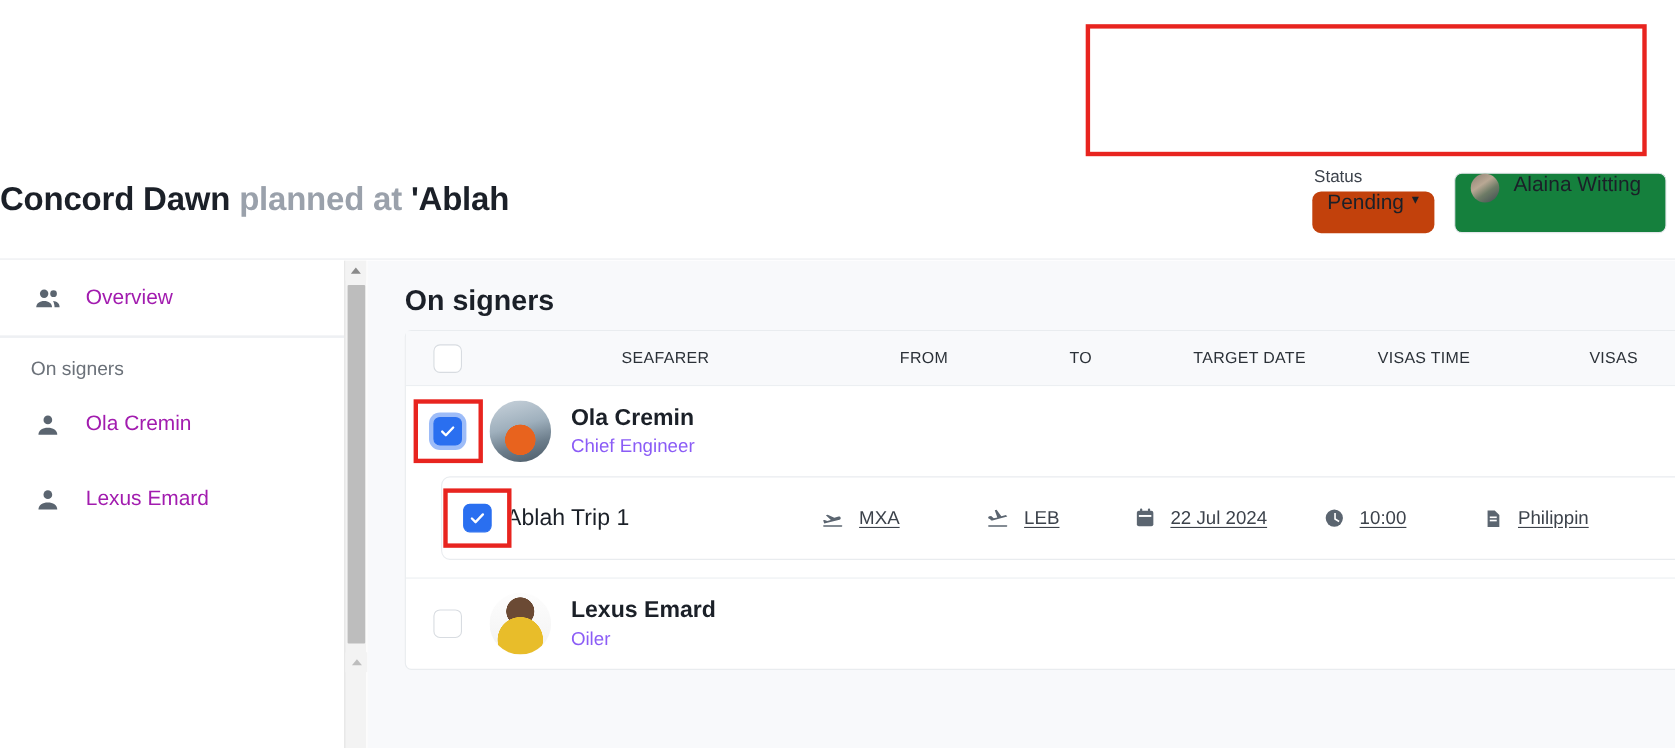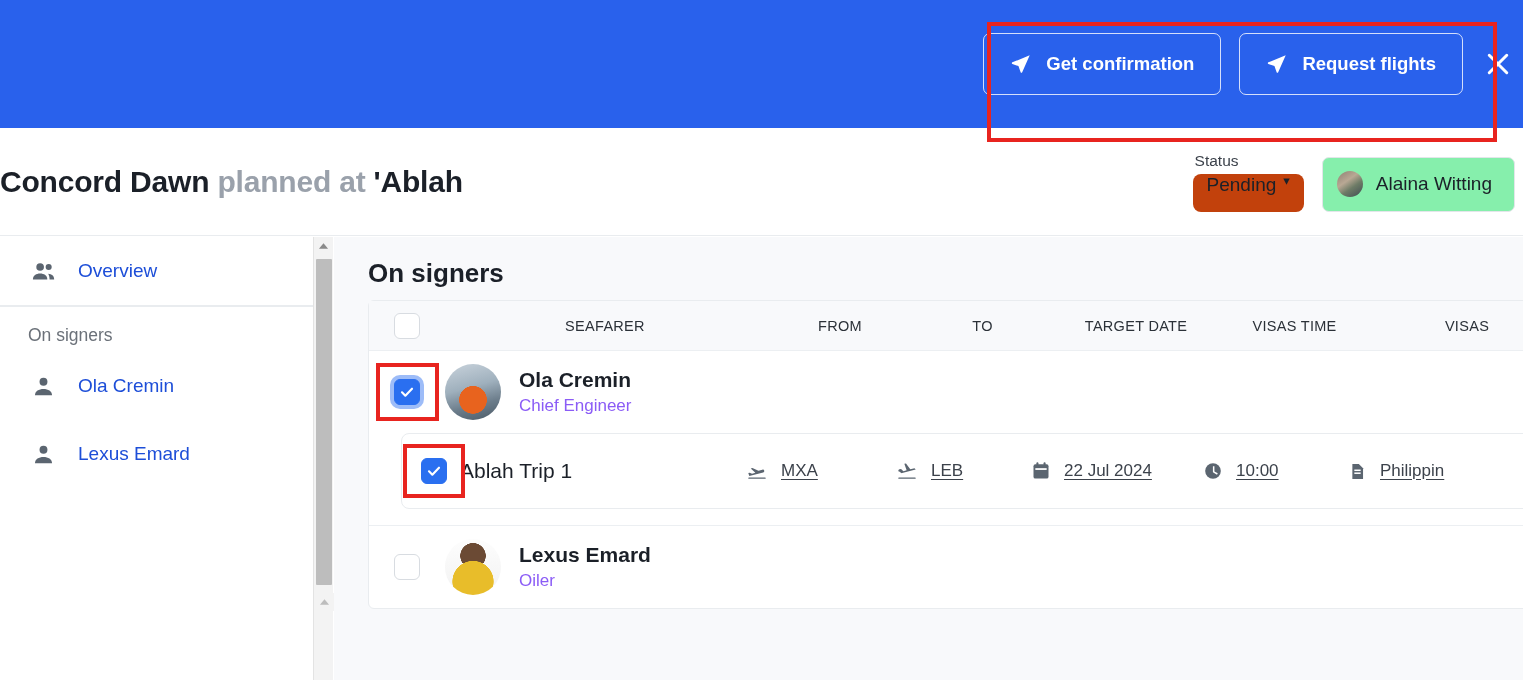--- a/index.html
+++ b/index.html
@@ -57,40 +57,40 @@
     background: #c2410c; border-radius: 8px; height: 38px; padding: 0 14px;
     font-size: 19px; color: #1b2028; cursor: pointer; width: max-content;
   }
   .chev { font-size: 13px; color:#1b2028; line-height:1; }
   .outline-btn {
     display: flex; align-items: center; gap: 11px;
     height: 55px; padding: 0 20px; border: 1px solid #3c5bbe; border-radius: 7px;
     color: #2f55d4; font-size: 19px; background: #fff; cursor: pointer; white-space: nowrap;
   }
   .user-chip {
-    display: flex; align-items: center; gap: 13px;
+    display: flex; gap: 13px;
     height: 55px; padding: 0 22px 0 14px; border: 1px solid #e3e6ea; border-radius: 7px;
-    background:#86efac; cursor: pointer; font-size: 19px; color: #1b2028; white-space: nowrap;
+    background:#15803d; cursor: pointer; font-size: 19px; color: #1b2028; white-space: nowrap;
   }
   .avatar-sm {
     width: 26px; height: 26px; border-radius: 50%; flex: none; overflow: hidden;
     background: linear-gradient(145deg,#8d7f72 0%,#b9a894 38%,#6d7b66 62%,#3f4a52 100%);
   }
 
   
   .sidebar {
     position: absolute; left: 0; top: 237px; width: 313px; height: 443px;
     background: #ffffff; overflow: hidden;
   }
   .side-block { padding: 0 12px; }
   .side-sep { height: 1px; background: #e9ecef; margin: 0; }
   .side-row {
     display: flex; align-items: center; gap: 20px;
     height: 68px; padding: 0 16px; border-radius: 9px; cursor: pointer;
-    font-size: 19px; color: #1d4ed8;
+    font-size: 19px; color: #a21caf;
   }
   .side-row.active { background: #2454e0; color: #ffffff; }
   .side-caption {
     font-size: 17.5px; color: #6b7179; padding: 18px 16px 6px; font-weight: 400;
   }
   .side-ico { width: 30px; display:flex; align-items:center; justify-content:center; flex:none; }
 
   
   .scrollbar {
     position: absolute; left: 313px; top: 237px; width: 20px; height: 443px;
@@ -164,48 +164,20 @@
   }
   .row-sep { height: 1px; background: #eceff2; }
   .trip-pad { height: 16px; }
   svg { display:block; }
 </style>
 </head>
 <body>
 
 <div class="app">
 
-  <div class="bluebar">
-    <div class="bluebar-actions">
-
-      <button class="ghost-btn">
-        <span>
-          <svg width="22" height="22" viewBox="0 0 24 24" fill="#ffffff">
-            <path d="M21.5 2.5 2.6 10.2c-.8.3-.8 1.4 0 1.7l6.6 2.4 2.4 6.6c.3.8 1.4.8 1.7 0L21.5 2.5z"></path>
-          </svg>
-        </span>
-        <span>Get confirmation</span>
-      </button>
-
-      <button class="ghost-btn">
-        <span>
-          <svg width="22" height="22" viewBox="0 0 24 24" fill="#ffffff">
-            <path d="M21.5 2.5 2.6 10.2c-.8.3-.8 1.4 0 1.7l6.6 2.4 2.4 6.6c.3.8 1.4.8 1.7 0L21.5 2.5z"></path>
-          </svg>
-        </span>
-        <span>Request flights</span>
-      </button>
-
-      <div class="close-x">
-        <svg width="30" height="30" viewBox="0 0 24 24" stroke="#ffffff" stroke-width="2.4" fill="none" stroke-linecap="round">
-          <path d="M5 5 19 19 M19 5 5 19"></path>
-        </svg>
-      </div>
-    </div>
-  </div>
 
   <div class="page-header">
     <div class="title">
       <span>Concord Dawn</span>
       <span class="muted">planned at</span>
       <span>'Ablah</span>
     </div>
 
     <div class="header-right">
 

